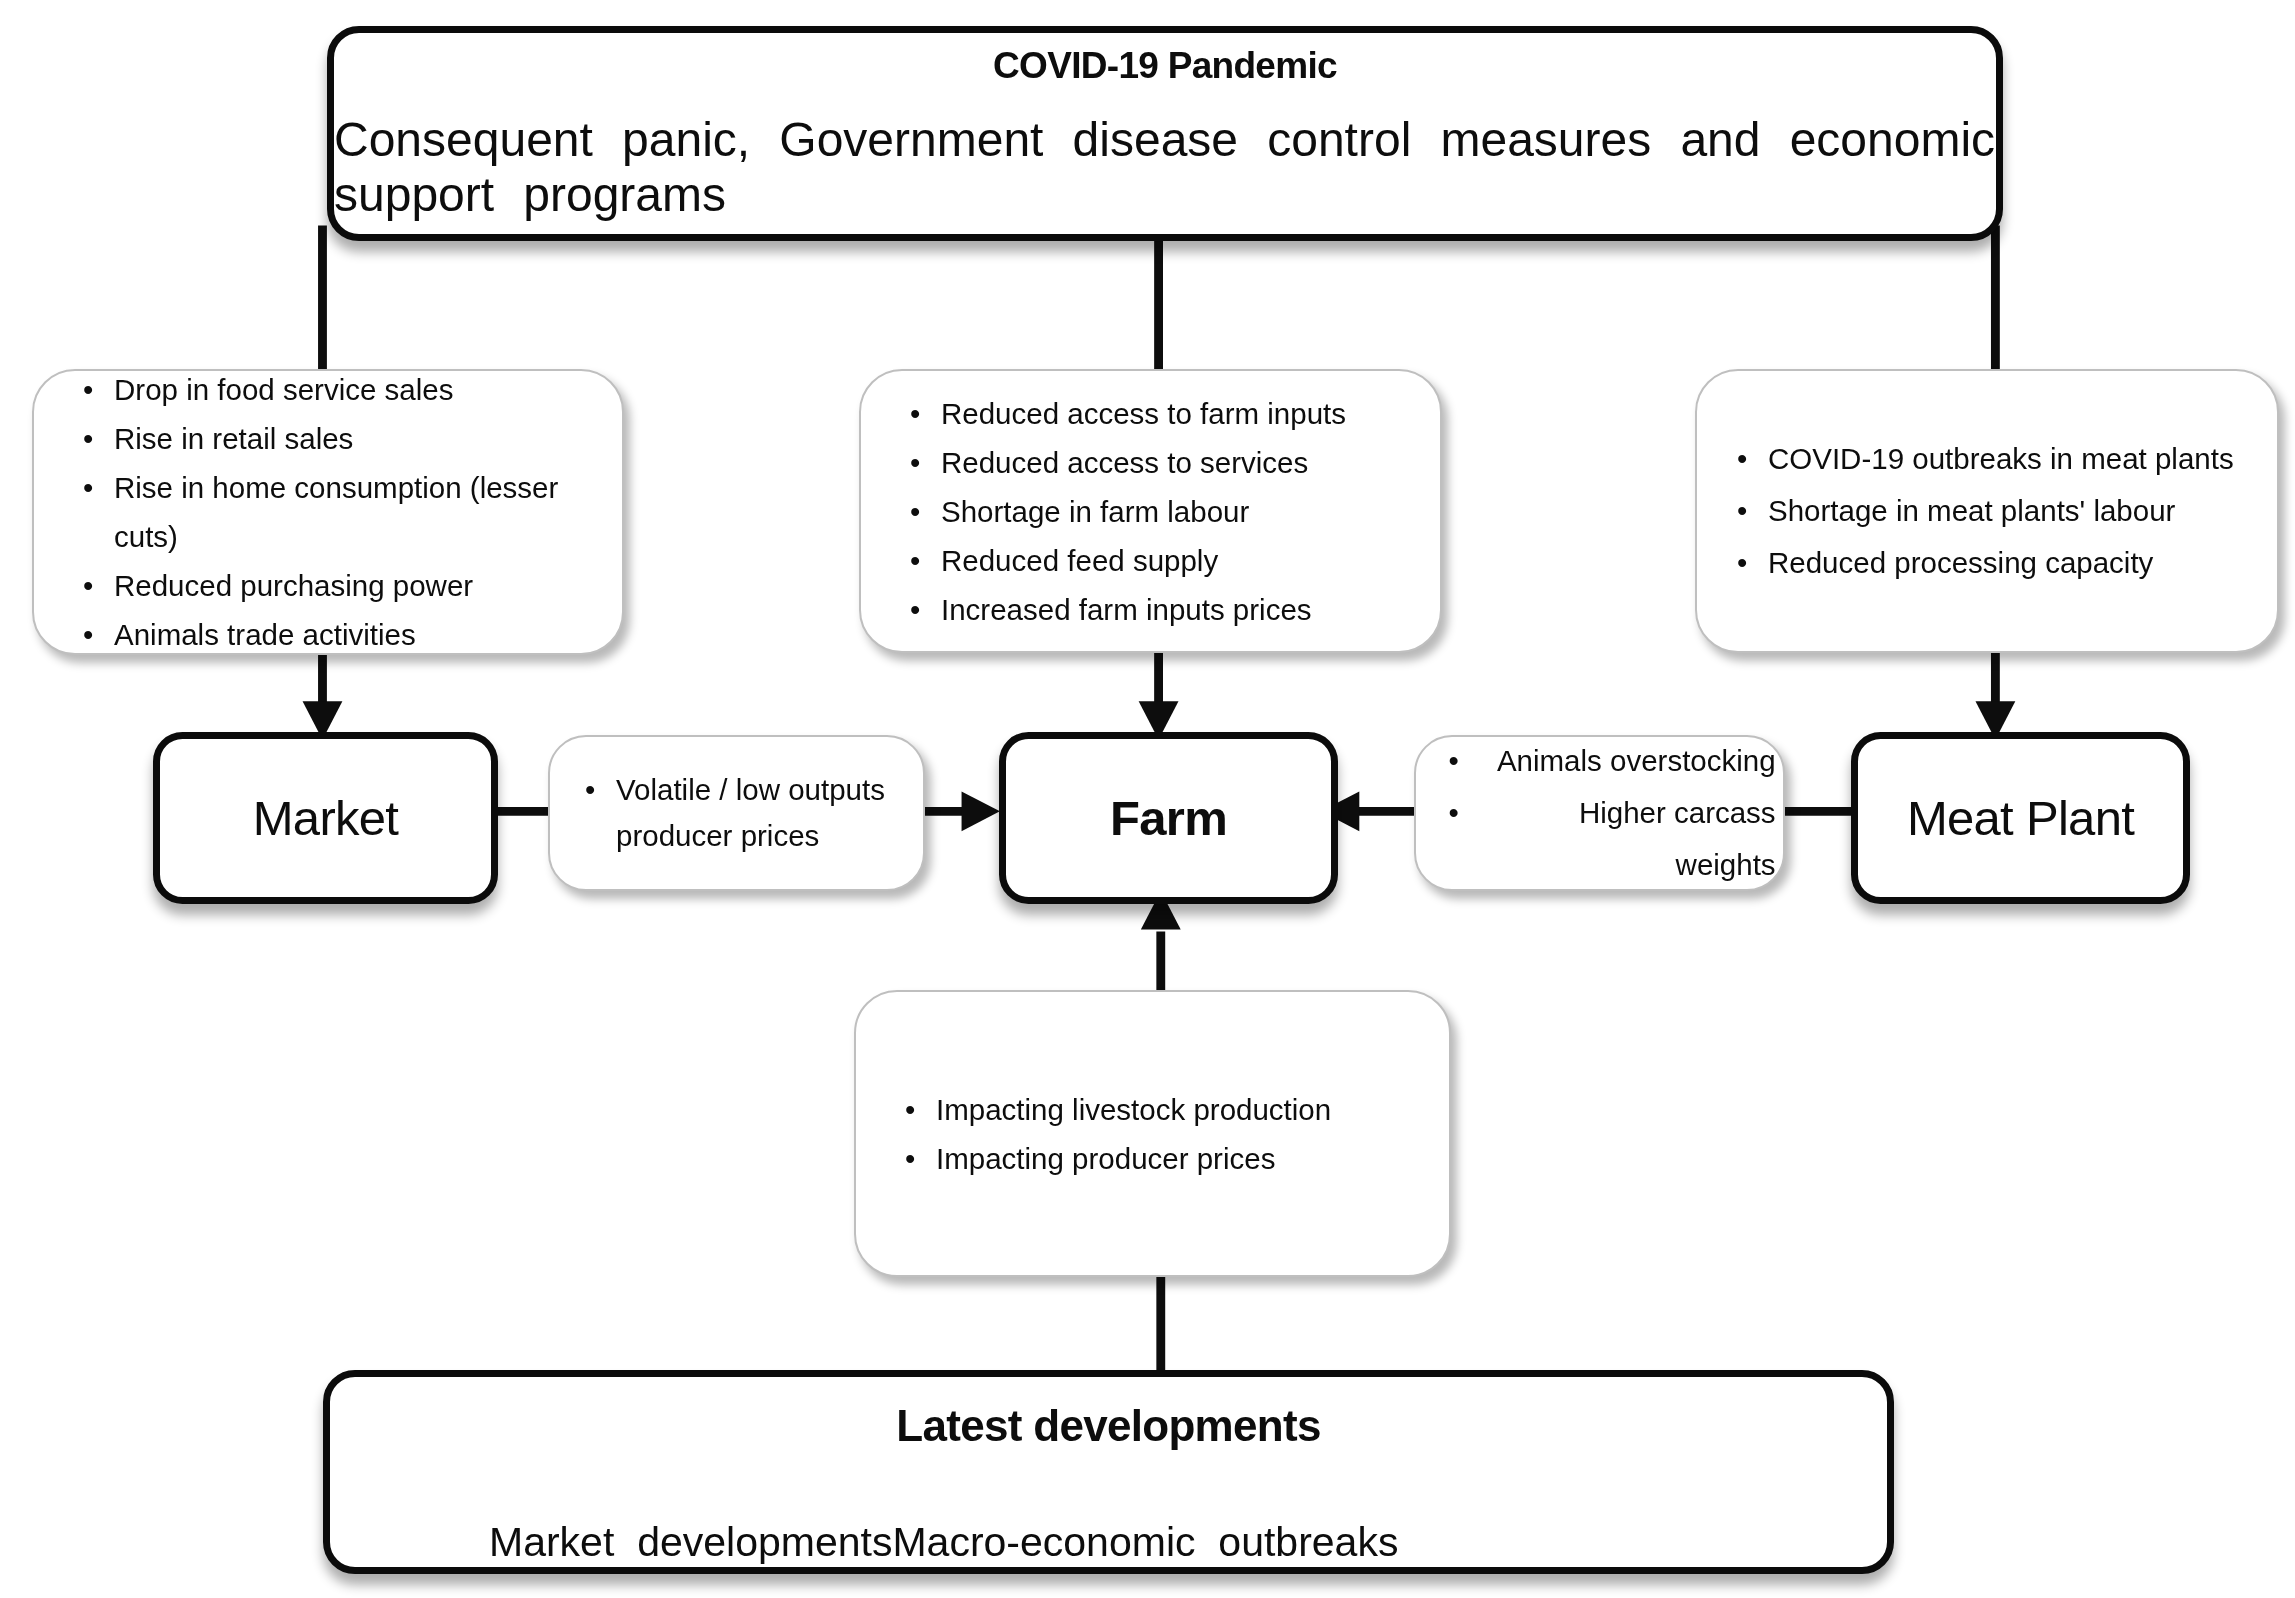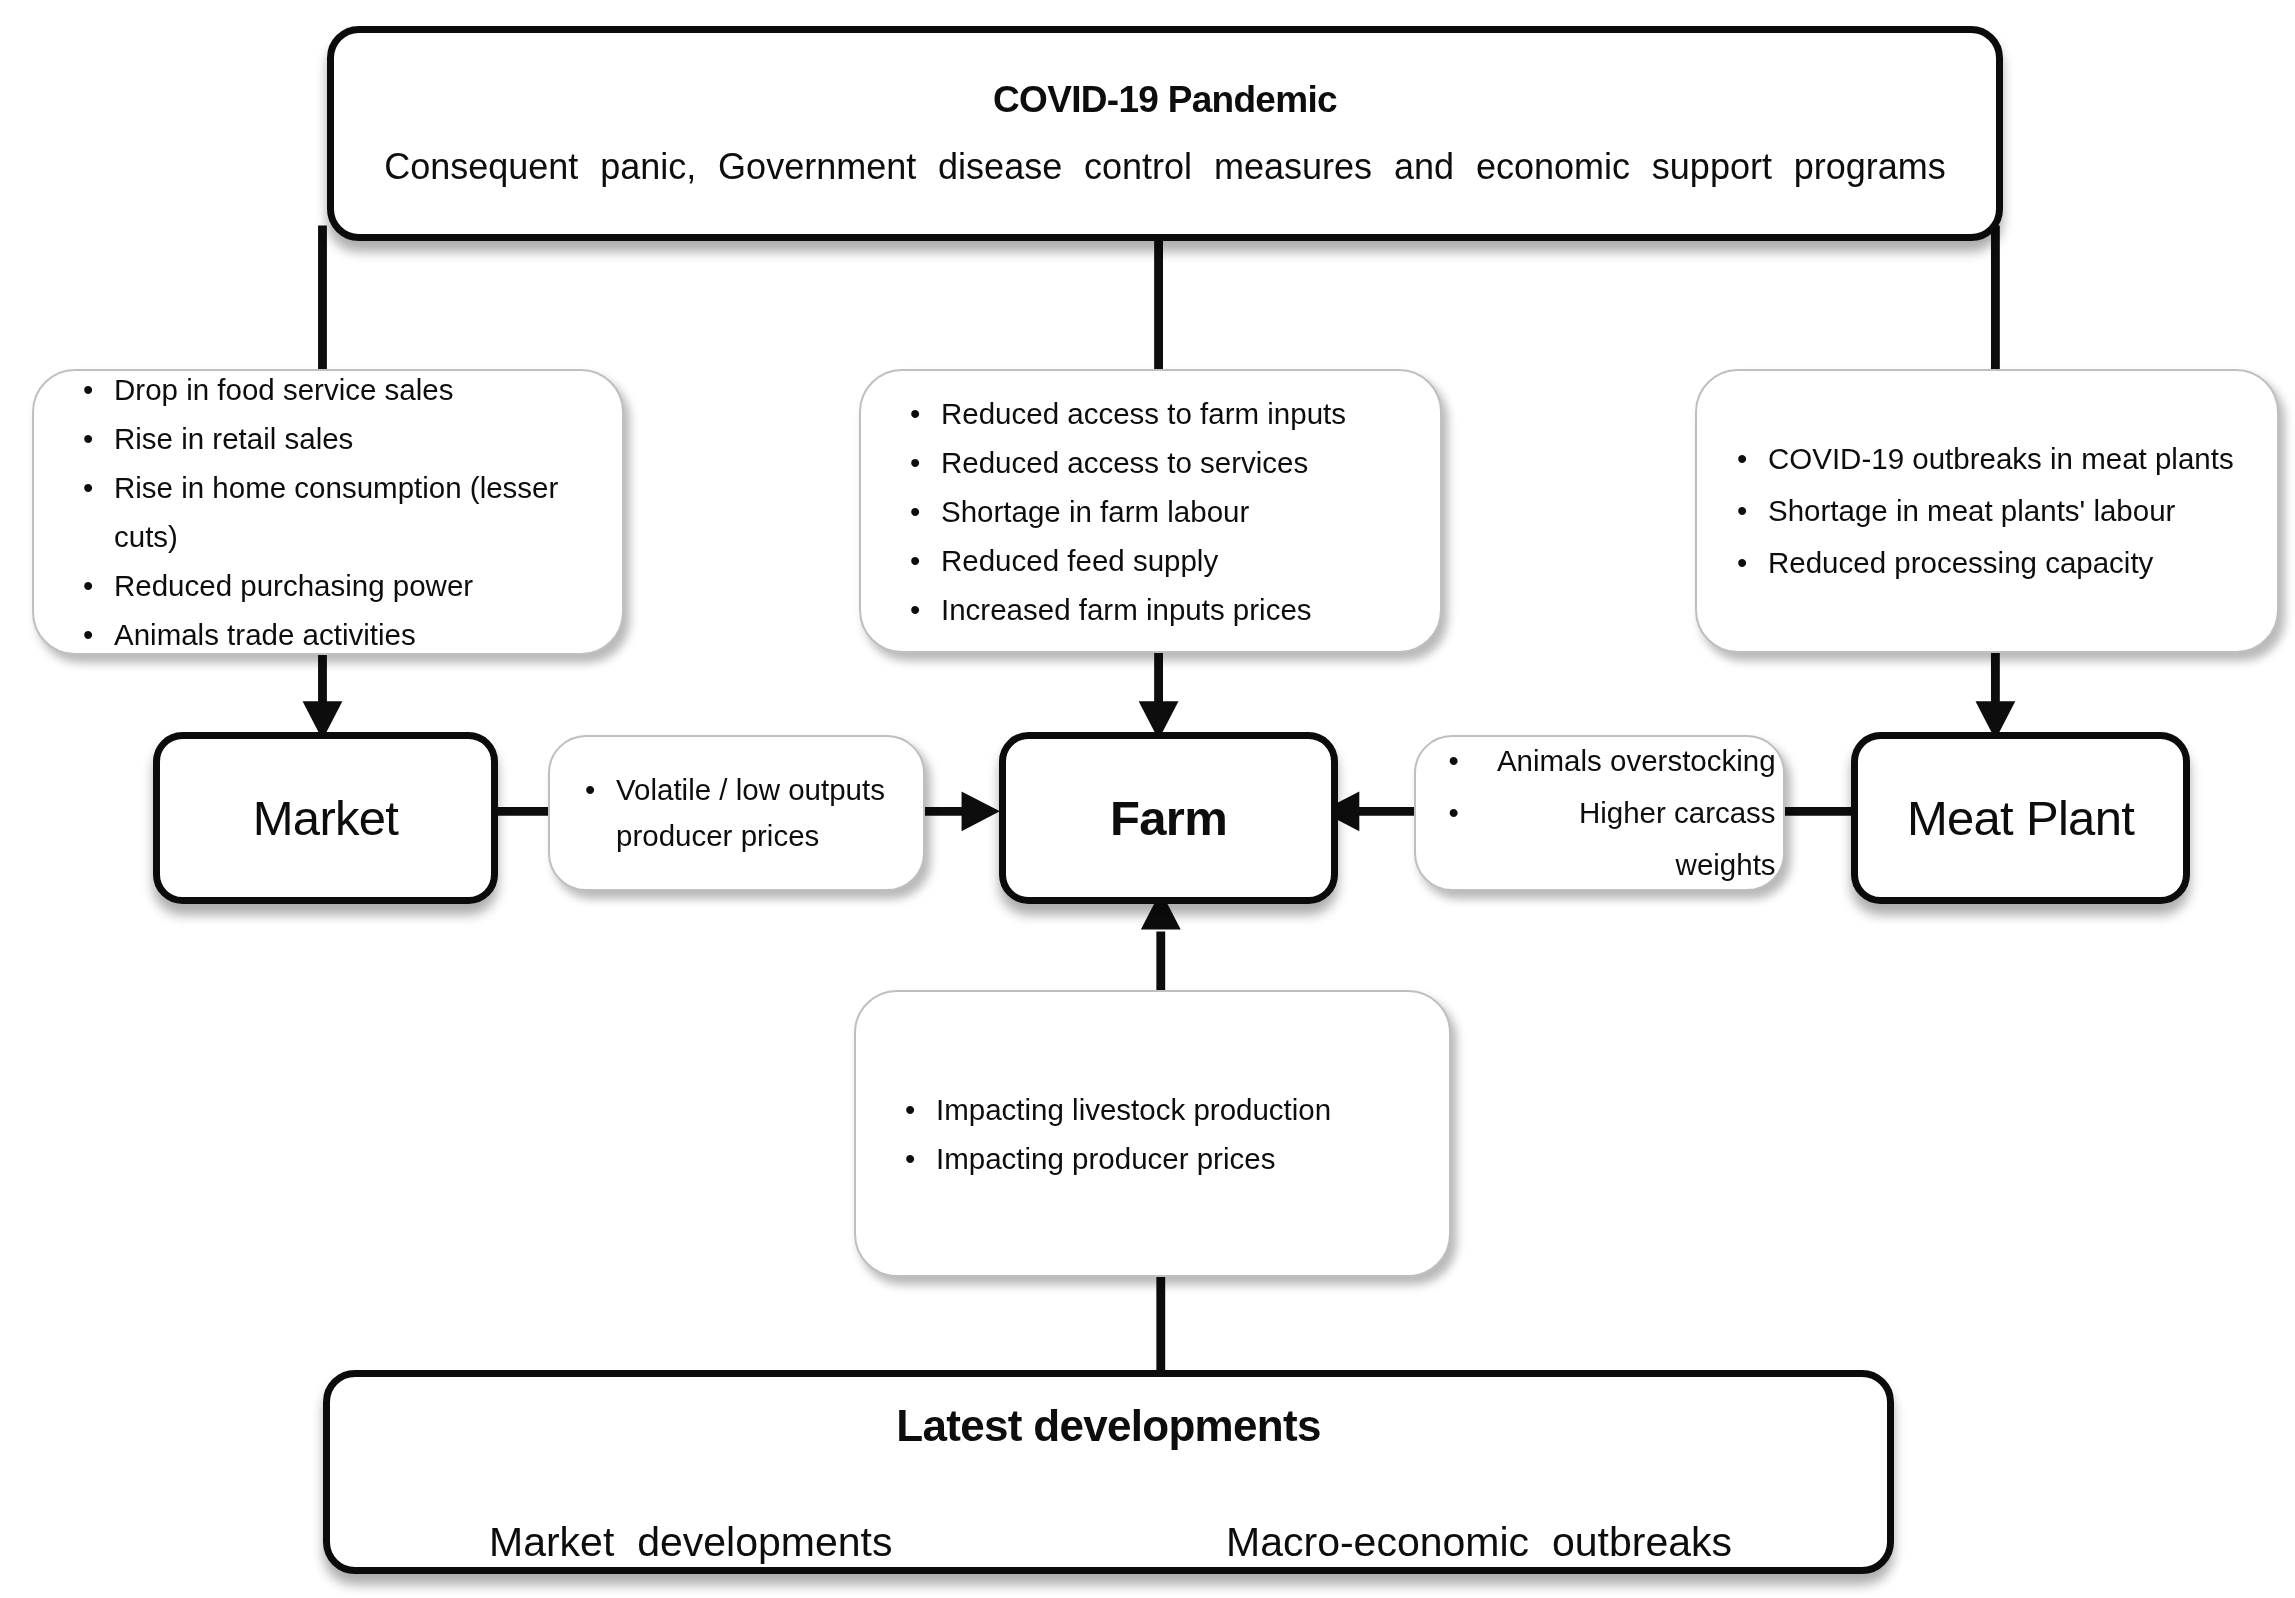--- a/index.html
+++ b/index.html
@@ -12,31 +12,31 @@
     position:absolute;background:#ffffff;border:7.4px solid #0b0b0b;border-radius:32px;
     box-shadow:0 10.3px 11.8px rgba(0,0,0,.32);z-index:3;
     display:flex;flex-direction:column;align-items:center;justify-content:center;
   }
   .card{
     position:absolute;background:#ffffff;border:2.2px solid #bfbfbf;border-radius:43px;
     box-shadow:5.9px 7.4px 9.6px rgba(0,0,0,.28);z-index:2;
     display:flex;flex-direction:column;justify-content:center;
   }
   .banner-title{font-size:37px;font-weight:bold;letter-spacing:-0.7px;}
-  .banner-sub{font-size:36px;margin-top:25px;word-spacing:.33em;}
+  .banner-sub{font-size:48px;margin-top:25px;word-spacing:.33em;}
   ul.bullets{list-style:none;margin:0;padding:0 20.7px 0 46px;font-size:29.5px;}
   .bullets li{position:relative;padding-left:34px;line-height:49px;}
   .bullets li::before{content:"•";position:absolute;left:3px;}
   .mini .bullets li{line-height:47px;}
   .impact .bullets li{line-height:49px;}
   .node-label{font-size:49px;letter-spacing:-0.7px;}
   .bold-label{font-weight:bold;}
   .latest-title{font-size:44px;font-weight:bold;letter-spacing:-0.7px;margin-top:4.4px;}
   .latest-row{
-    display:flex;justify-content:space-between;width:100%;box-sizing:border-box;
+    display:flex;width:100%;box-sizing:border-box;
     padding:26.6px 155px 0 159px;font-size:41px;word-spacing:.28em;
   }
 </style>
 </head>
 <body>
 
 <div id="stage">
 
   <svg id="wires" width="2295" height="1599" viewBox="0 0 3110 2166">
     <g stroke="#0d0d0d" stroke-width="12" fill="none">

